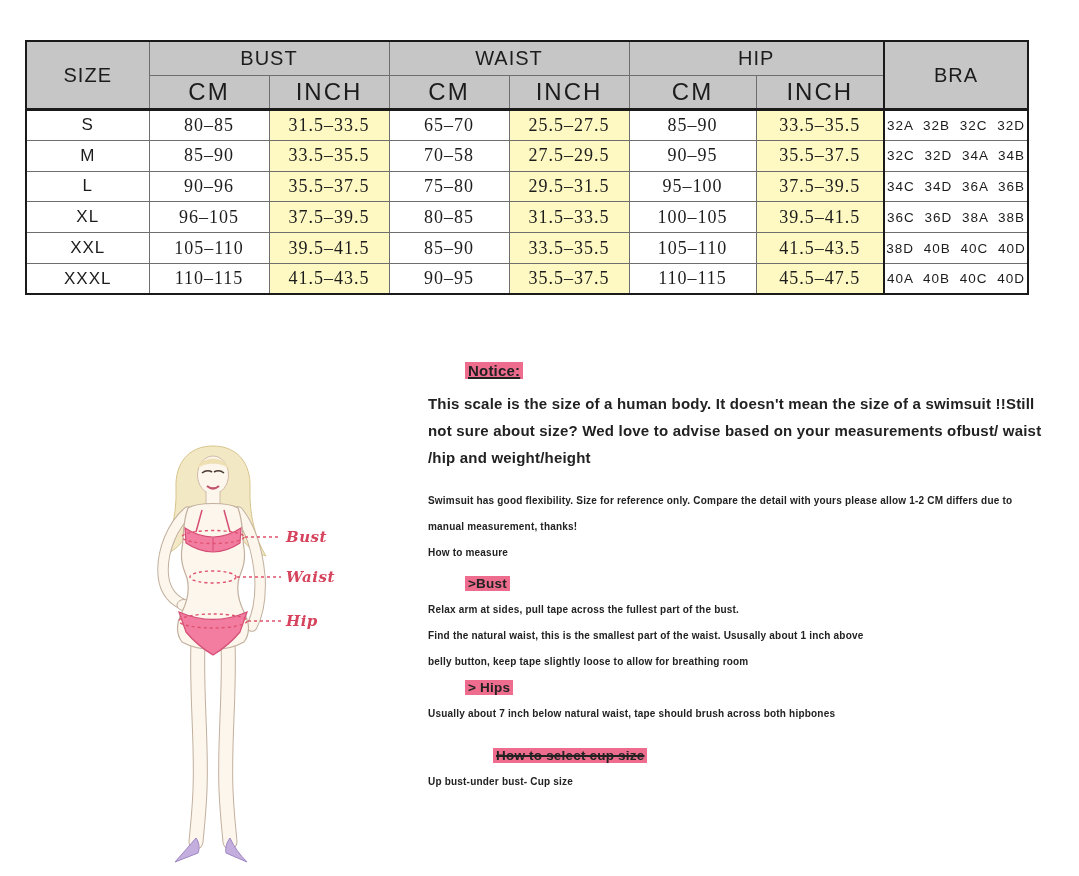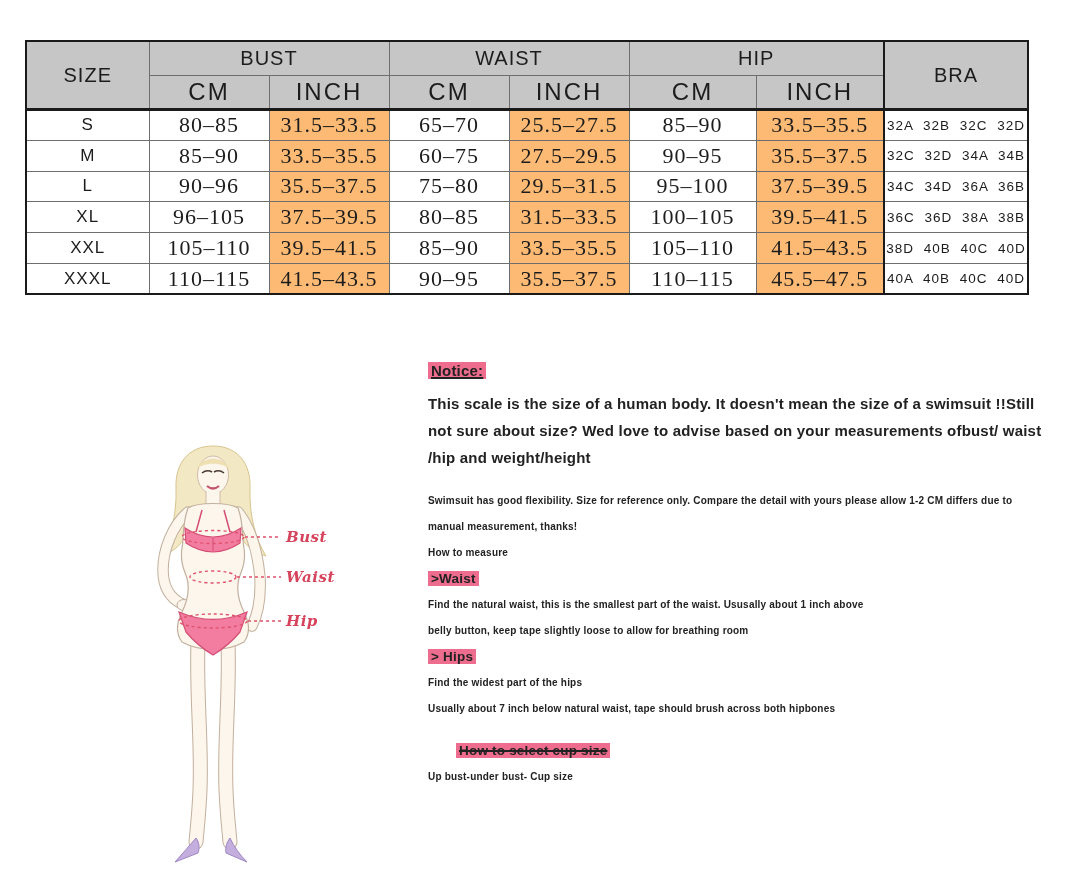--- a/index.html
+++ b/index.html
@@ -19,32 +19,32 @@
     padding:0; overflow:hidden; white-space:nowrap; color:#1c1c1c;
   }
   .size-table thead { border-bottom:3px solid #1a1a1a; }
   .size-table thead th {
     background:#c6c6c6; font-weight:normal; font-size:20px; letter-spacing:1px;
   }
   .size-table thead tr.sub th { font-size:24px; letter-spacing:2px; height:32px; }
   .size-table thead tr.grp th { height:33px; }
   .size-table tbody tr { height:30.8px; }
   td.size-label { font-size:17px; letter-spacing:1px; }
-  td.num { font-family:"Liberation Serif", serif; font-size:22px; letter-spacing:1px;text-align:center; }
-  td.inch { background:#fdba74;margin-top:8px; }
+  td.num { font-family:"Liberation Serif", serif; font-size:18px; letter-spacing:1px;text-align:center; }
+  td.inch { background:#fef9c3;margin-top:8px; }
   td.bra  { font-size:13.5px; letter-spacing:1px; word-spacing:5px; }
   .bra-border { border-left-width:2px !important; border-left-color:#1a1a1a !important; }
 
   
   .notes {
     position:absolute; left:428px; top:360px; width:618px;
     font-weight:bold; color:#222222; letter-spacing:0.2px;
   }
   .notes p, .notes div { margin:0; }
-  .hl { background:#ee6d8e; padding:0 3px; }
+  .hl { background:#ee6d8e; padding:0 3px;margin-left:37px; }
   .u-line { text-decoration:underline; text-decoration-thickness:2px; }
   .s-line { text-decoration:line-through; text-decoration-thickness:2px; }
   .t-line { line-height:22px; font-size:15px; }
   .big    { font-size:15px; line-height:27px; }
   .body   { font-size:10px; line-height:26px; }
   .head-line { font-size:13.5px; line-height:26px; }
   #p-notice  { margin-top:8px; }
   #p-flex    { margin-top:17px; }
   #h-measure { }
   #h-bust    { margin-top:5px; }
@@ -104,21 +104,21 @@
       <td class="num inch">25.5–27.5</td>
       <td class="num">85–90</td>
       <td class="num inch">33.5–35.5</td>
       <td class="bra bra-border">32A 32B 32C 32D</td>
     </tr>
 
     <tr>
       <td class="size-label">M</td>
       <td class="num">85–90</td>
       <td class="num inch">33.5–35.5</td>
-      <td class="num">60–75</td>
+      <td class="num">70–58</td>
       <td class="num inch">27.5–29.5</td>
       <td class="num">90–95</td>
       <td class="num inch">35.5–37.5</td>
       <td class="bra bra-border">32C 32D 34A 34B</td>
     </tr>
 
     <tr>
       <td class="size-label">L</td>
       <td class="num">90–96</td>
       <td class="num inch">35.5–37.5</td>
@@ -216,31 +216,31 @@
   <div class="notes">
     <div class="t-line">
       <span class="hl u-line">Notice:</span>
     </div>
     <p class="big" id="p-notice">This scale is the size of a human body. It doesn't mean the size of a swimsuit !!Still not sure about size? Wed love to advise based on your measurements ofbust/ waist /hip and weight/height</p>
 
     <p class="body" id="p-flex">Swimsuit has good flexibility. Size for reference only. Compare the detail with yours please allow 1-2 CM differs due to manual measurement, thanks!</p>
 
     <p class="body" id="h-measure">How to measure</p>
 
-
-    <div class="head-line">
-      <span class="hl">&gt;Waist</span>
-    </div>
+    <div class="head-line" id="h-bust">
+      <span class="hl">&gt;Bust</span>
+    </div>
+    <p class="body">Relax arm at sides, pull tape across the fullest part of the bust.</p>
+
     <p class="body">Find the natural waist, this is the smallest part of the waist. Ususally about 1 inch above</p>
     <p class="body">belly button, keep tape slightly loose to allow for breathing room</p>
 
     <div class="head-line">
       <span class="hl">&gt; Hips</span>
     </div>
-    <p class="body">Find the widest part of the hips</p>
     <p class="body">Usually about 7 inch below natural waist, tape should brush across both hipbones</p>
 
     <div class="head-line" id="h-cup">
       <span class="hl s-line">How to select cup size</span>
     </div>
     <p class="body">Up bust-under bust- Cup size</p>
 
   </div>
 
 </div>

